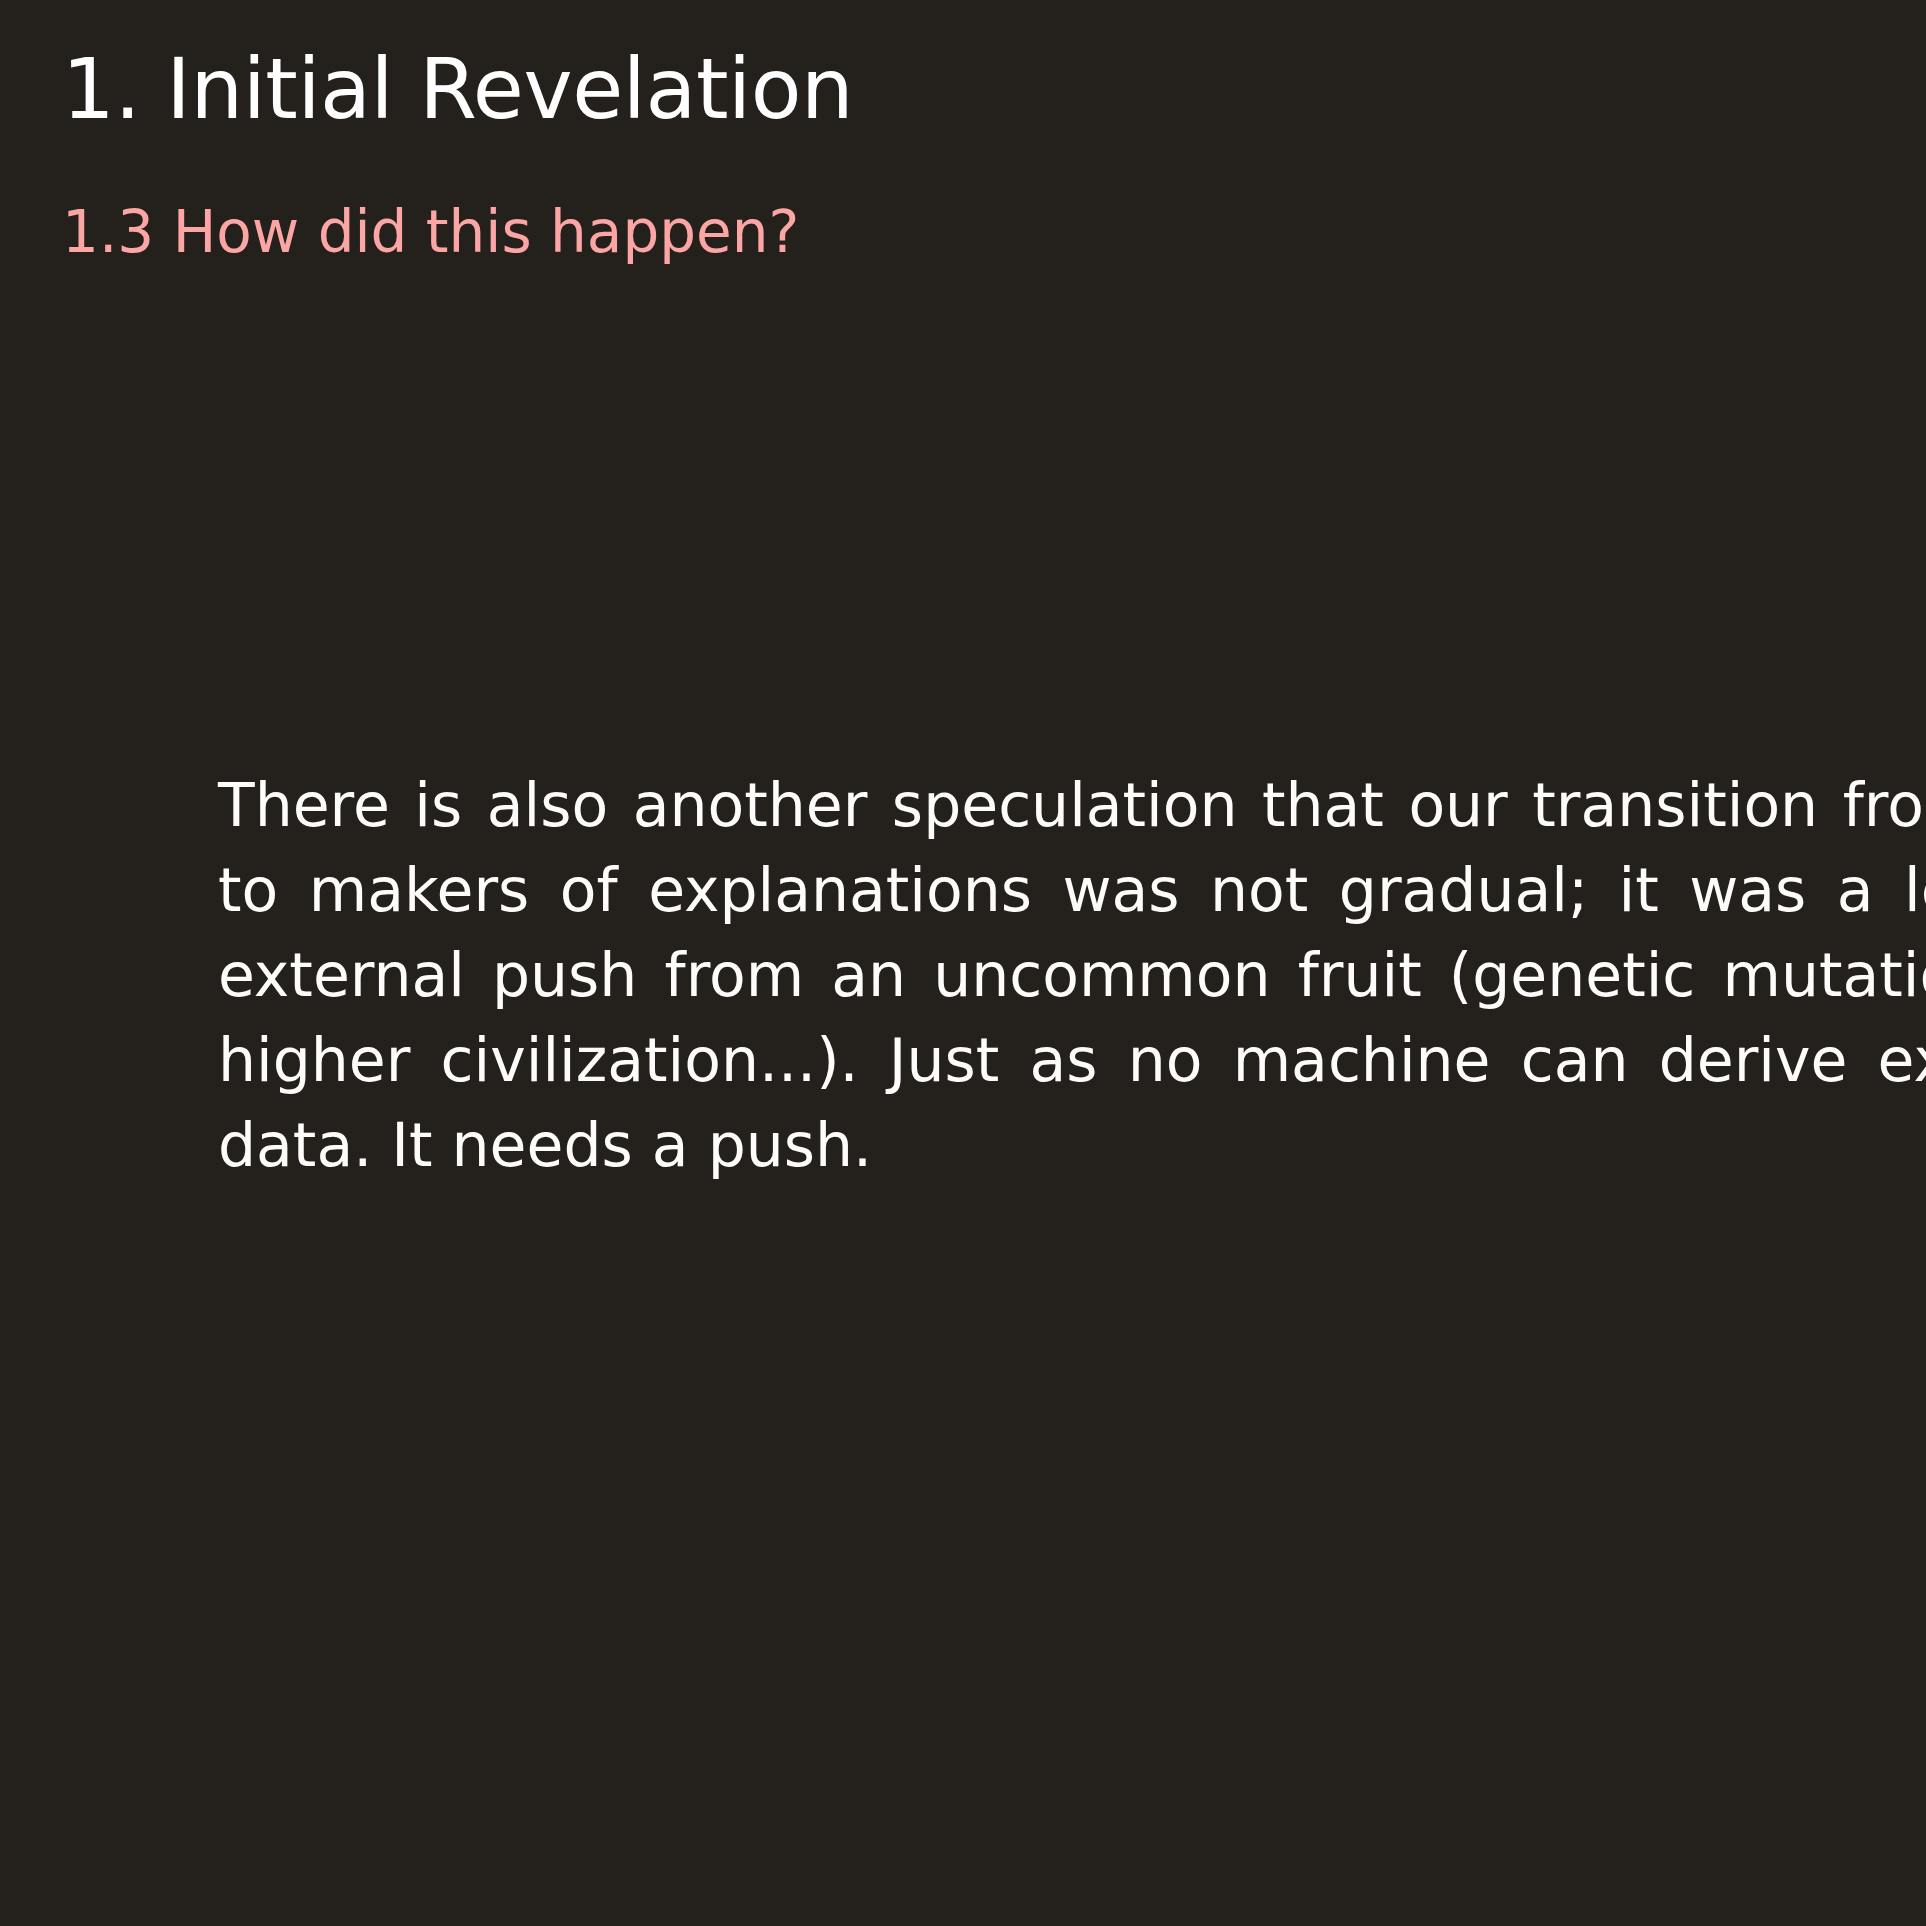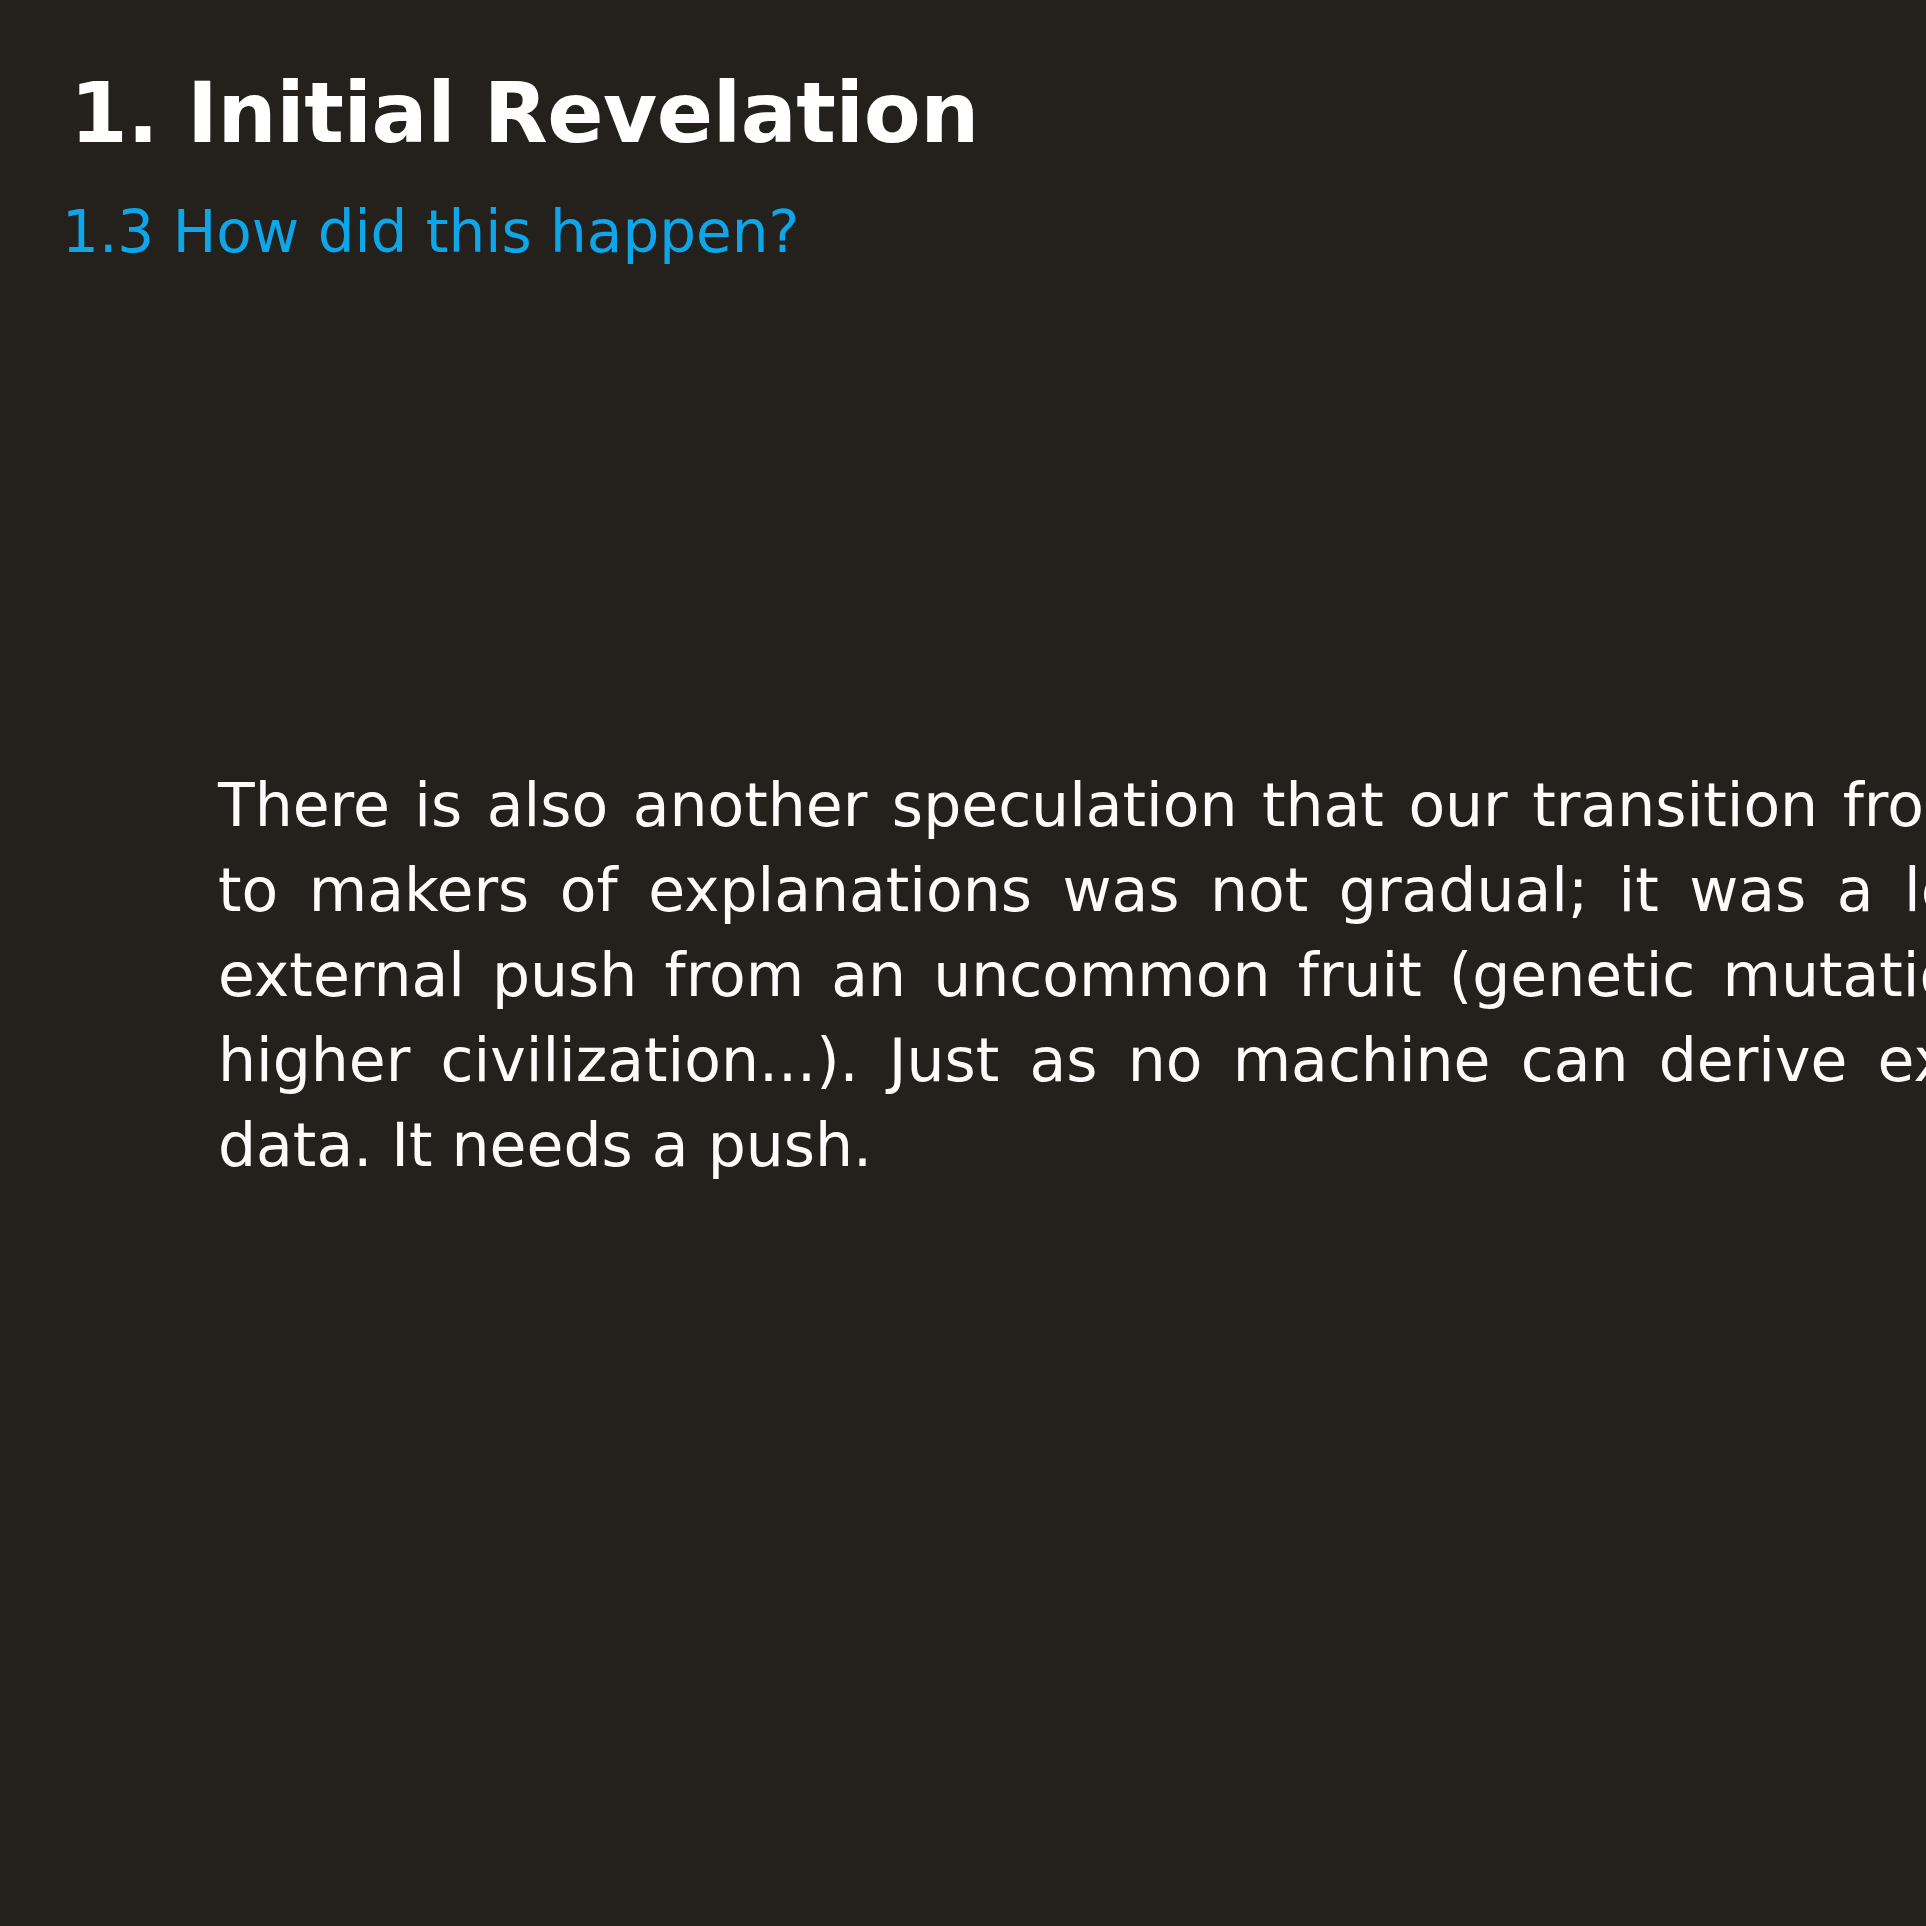--- a/index.html
+++ b/index.html
@@ -18,39 +18,38 @@
   }
 
   
   #slide-header {
     position: absolute;
     left: 0; top: 0;
     width: 2778px;
   }
   #section-title {
     position: absolute;
-    left: 70px;
+    left: 62px;
     top: 46px;
     font-size: 83px;
     line-height: 1.06;
-    font-weight: 700;
+    font-weight: 400;
     letter-spacing: -0.4px;
     white-space: nowrap;
     color: #ffffff;
-    margin-top: 24px;
   }
   #subsection-title {
     position: absolute;
     left: 62px;
     top: 202px;
     font-size: 58px;
     line-height: 1.05;
     font-weight: 400;
     white-space: nowrap;
-    color: #0ea5e9;
+    color: #fca5a5;
   }
 
   
   #slide-body {
     position: absolute;
     left: 218px;
     top: 763px;
     width: 2354px;
   }
   #body-paragraph {

